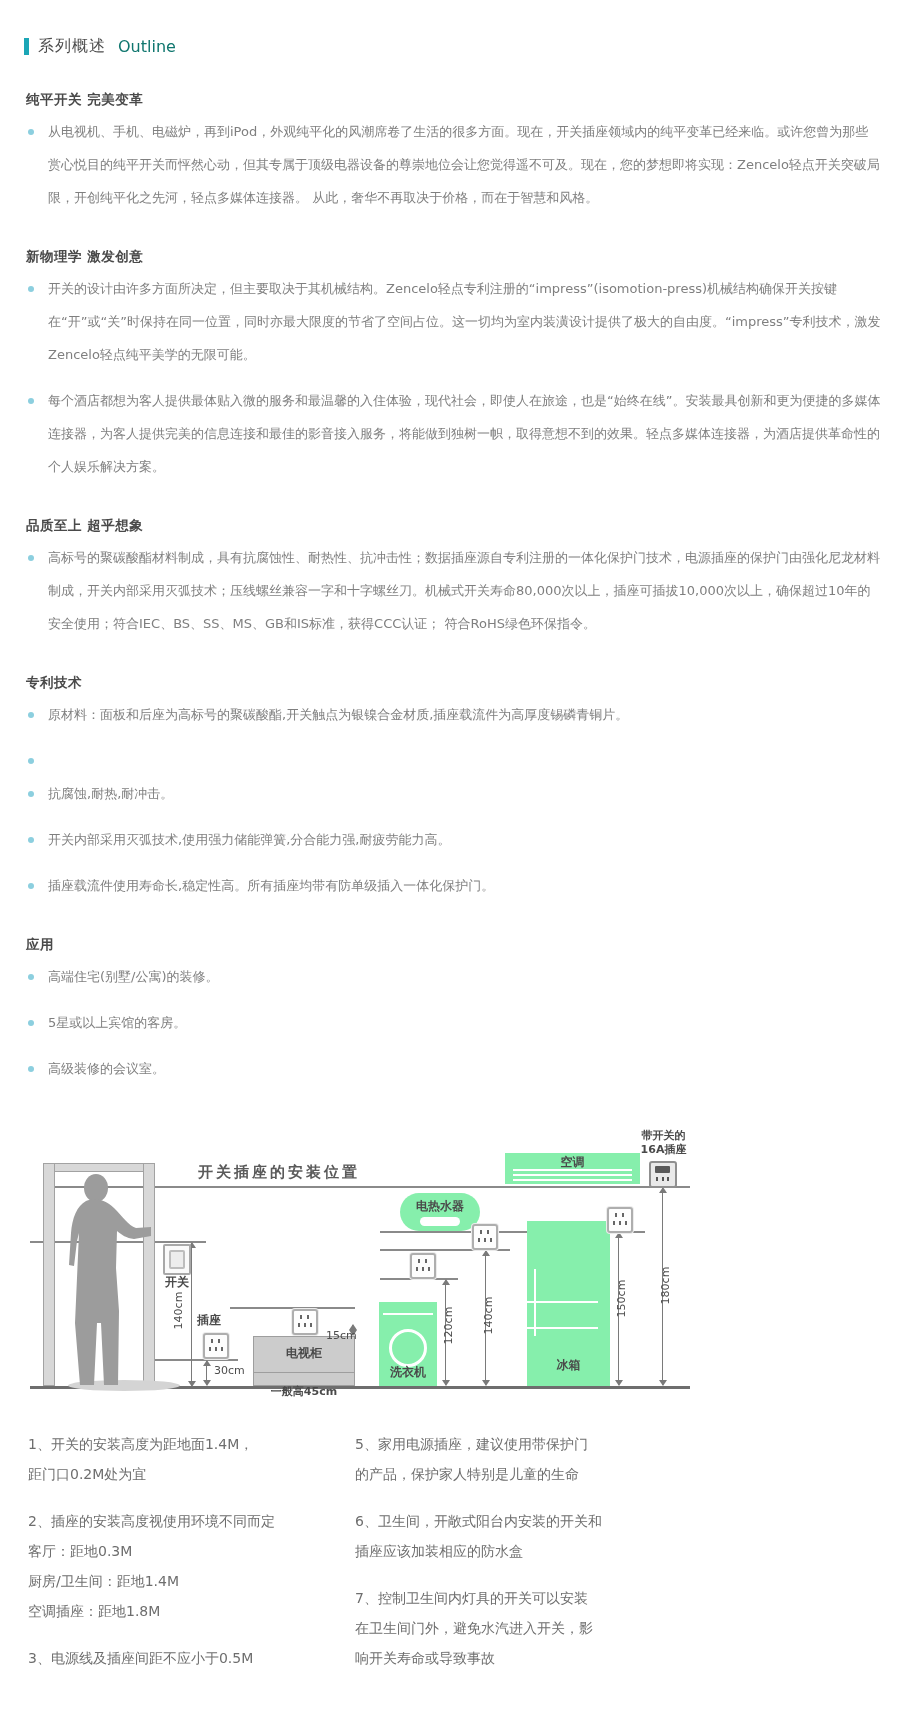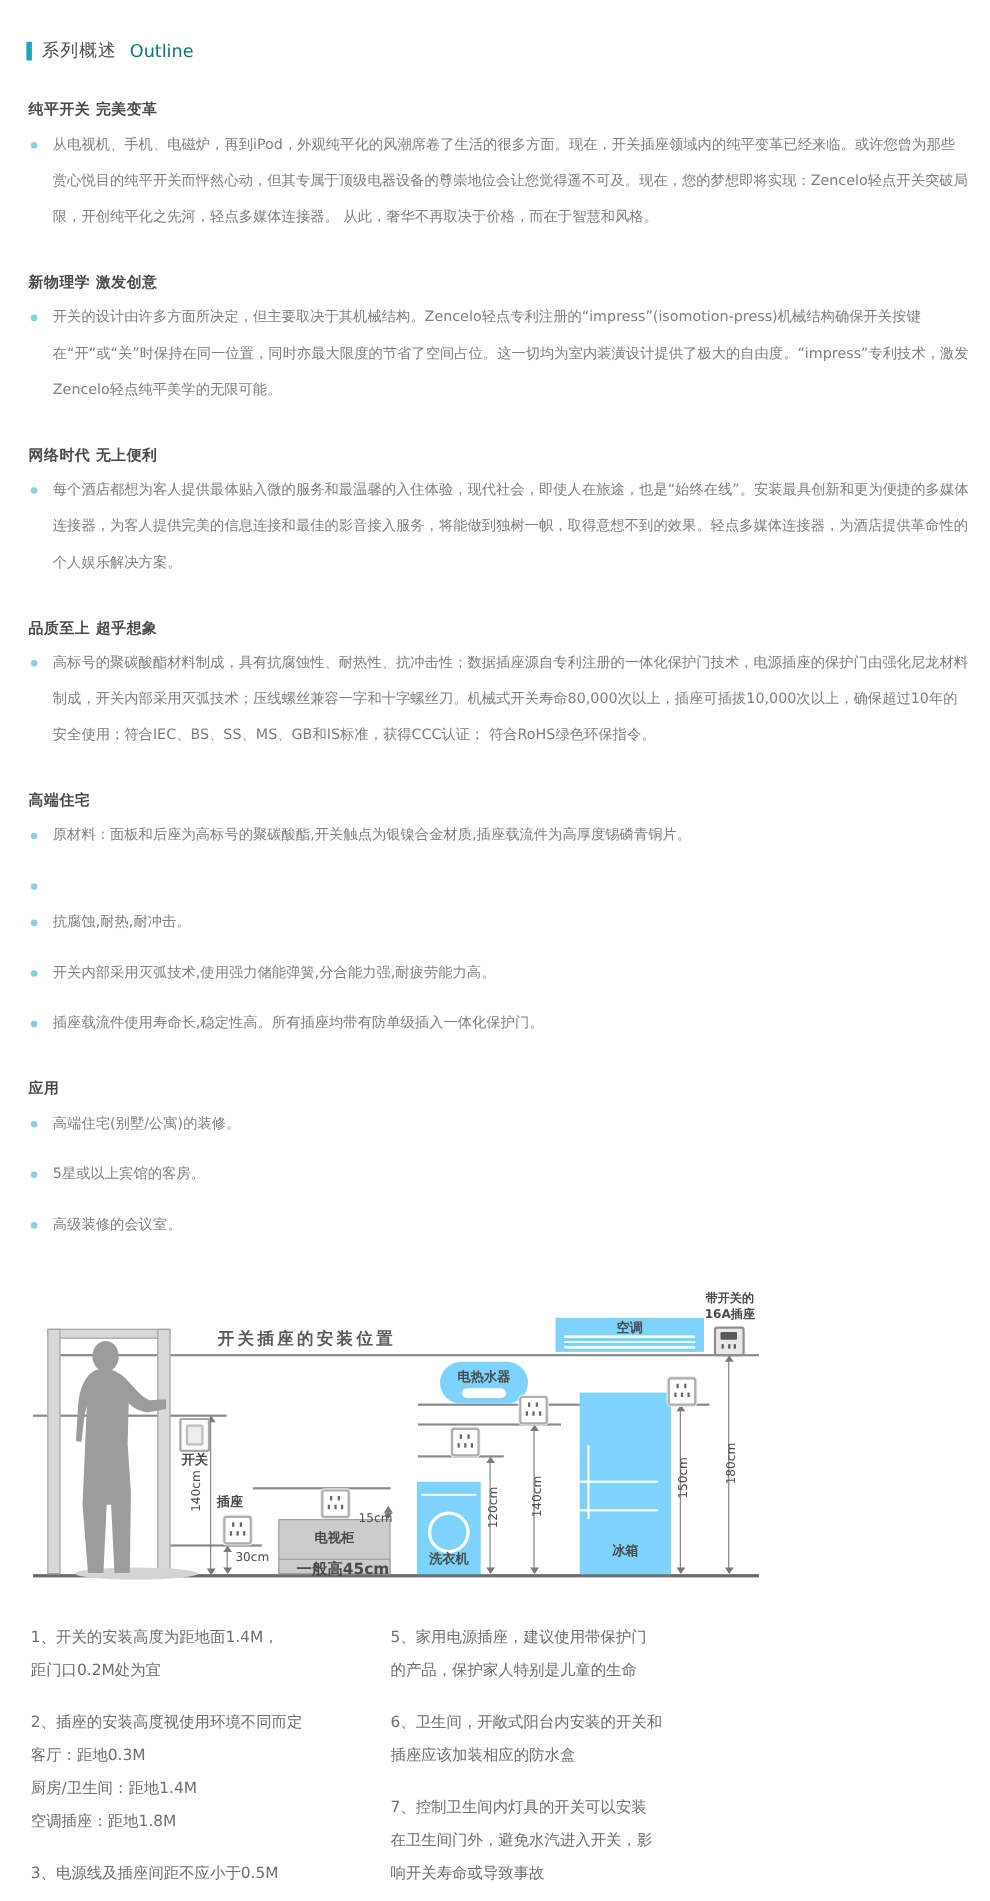--- a/index.html
+++ b/index.html
@@ -34,21 +34,21 @@
   .shadow{position:absolute;background:#d4d4d4;border-radius:50%;z-index:1;}
   .person{position:absolute;z-index:2;}
   .sock{position:absolute;width:22px;height:22px;background:#fdfdfd;border:2px solid #aeaeae;border-radius:3px;box-shadow:0 0 0 1px #ececec;z-index:3;}
   .sock::before{content:"";position:absolute;left:6px;top:4px;width:2px;height:4px;background:#666;box-shadow:7px 0 0 #666;}
   .sock::after{content:"";position:absolute;left:4px;top:12px;width:2px;height:4px;background:#666;box-shadow:6px 0 0 #666,12px 0 0 #666;}
   .swicon{position:absolute;width:24px;height:27px;background:#fafafa;border:2px solid #a8a8a8;border-radius:2px;box-sizing:content-box;z-index:3;}
   .swicon::before{content:"";position:absolute;left:4px;top:4px;right:4px;bottom:4px;border:2px solid #bdbdbd;border-radius:2px;background:#ededed;}
   .sock16{position:absolute;width:24px;height:23px;background:#e9e9e9;border:2px solid #8f8f8f;border-radius:3px;z-index:3;}
   .sock16::before{content:"";position:absolute;left:4px;top:3px;width:15px;height:7px;background:#5a5a5a;border-radius:1px;}
   .sock16::after{content:"";position:absolute;left:5px;top:14px;width:2px;height:4px;background:#555;box-shadow:6px 0 0 #555,11px 0 0 #555;}
-  .gbox{position:absolute;background:#7dd3fc;z-index:1;}
+  .gbox{position:absolute;background:#86efac;z-index:1;}
   .heater{border-radius:19px;}
   .heater::after{content:"";position:absolute;left:50%;bottom:5px;width:40px;height:9px;margin-left:-20px;background:#fff;border-radius:5px;}
   .washer::before{content:"";position:absolute;left:50%;top:27px;width:32px;height:32px;margin-left:-19px;border:3px solid #fff;border-radius:50%;}
   .washer::after{content:"";position:absolute;left:4px;right:4px;top:11px;height:2px;background:#fff;}
   .ac::after{content:"";position:absolute;left:8px;right:8px;bottom:3px;height:12px;background:repeating-linear-gradient(to bottom,#fff 0 2px,rgba(0,0,0,0) 2px 5px);}
   .fline{position:absolute;background:#fff;z-index:2;}
   .cab{border:1px solid #9e9e9e;box-sizing:border-box;background:#cccccc;}
 
   
   .notes{display:flex;margin:26px 0 0 4px;}
@@ -78,37 +78,36 @@
   </div>
 
   <h3 class="sec">新物理学 激发创意</h3>
   <div class="blist">
     <div class="bullet">
       <span class="dot"></span>
       <p>开关的设计由许多方面所决定，但主要取决于其机械结构。Zencelo轻点专利注册的“impress”(isomotion-press)机械结构确保开关按键在“开”或“关”时保持在同一位置，同时亦最大限度的节省了空间占位。这一切均为室内装潢设计提供了极大的自由度。“impress”专利技术，激发Zencelo轻点纯平美学的无限可能。</p>
     </div>
   </div>
 
-  <h3 class="sec">网络时代 无上便利</h3>
   <div class="blist">
     <div class="bullet">
       <span class="dot"></span>
       <p>每个酒店都想为客人提供最体贴入微的服务和最温馨的入住体验，现代社会，即使人在旅途，也是“始终在线”。安装最具创新和更为便捷的多媒体连接器，为客人提供完美的信息连接和最佳的影音接入服务，将能做到独树一帜，取得意想不到的效果。轻点多媒体连接器，为酒店提供革命性的个人娱乐解决方案。</p>
     </div>
   </div>
 
   <h3 class="sec">品质至上 超乎想象</h3>
   <div class="blist">
     <div class="bullet">
       <span class="dot"></span>
       <p>高标号的聚碳酸酯材料制成，具有抗腐蚀性、耐热性、抗冲击性；数据插座源自专利注册的一体化保护门技术，电源插座的保护门由强化尼龙材料制成，开关内部采用灭弧技术；压线螺丝兼容一字和十字螺丝刀。机械式开关寿命80,000次以上，插座可插拔10,000次以上，确保超过10年的安全使用；符合IEC、BS、SS、MS、GB和IS标准，获得CCC认证； 符合RoHS绿色环保指令。</p>
     </div>
   </div>
 
-  <h3 class="sec">高端住宅</h3>
+  <h3 class="sec">专利技术</h3>
   <div class="blist">
     <div class="bullet">
       <span class="dot"></span>
       <p>原材料：面板和后座为高标号的聚碳酸酯,开关触点为银镍合金材质,插座载流件为高厚度锡磷青铜片。</p>
     </div>
     <div class="bullet">
       <span class="dot"></span>
     </div>
     <div class="bullet">
       <span class="dot"></span>
@@ -172,21 +171,21 @@
     <div class="vdim" style="left:176px;top:230px;height:24px;"></div>
     <div class="smlab" style="left:184px;top:233px;">30cm</div>
 
     <div class="sock" style="left:262px;top:178px;"></div>
     <div class="vdim" style="left:322px;top:194px;height:10px;"></div>
     <div class="smlab" style="left:296px;top:198px;">15cm</div>
     <div class="gbox cab" style="left:223px;top:205px;width:102px;height:48px;">
       <span class="boxlab" style="top:8px;">电视柜</span>
     </div>
     <div class="gbox cab" style="left:223px;top:241px;width:102px;height:14px;">
-      <span class="boxlab" style="top:0;font-size:14px;text-align:right;">一般高45cm</span>
+      <span class="boxlab" style="top:11px;font-size:11px;">一般高45cm</span>
     </div>
 
     <div class="gbox heater" style="left:370px;top:62px;width:80px;height:38px;">
       <span class="boxlab" style="top:5px;">电热水器</span>
     </div>
     <div class="sock" style="left:442px;top:93px;"></div>
     <div class="vdim" style="left:455px;top:120px;height:134px;"></div>
     <div class="vlab" style="left:438px;top:178px;">140cm</div>
 
     <div class="sock" style="left:380px;top:122px;"></div>

